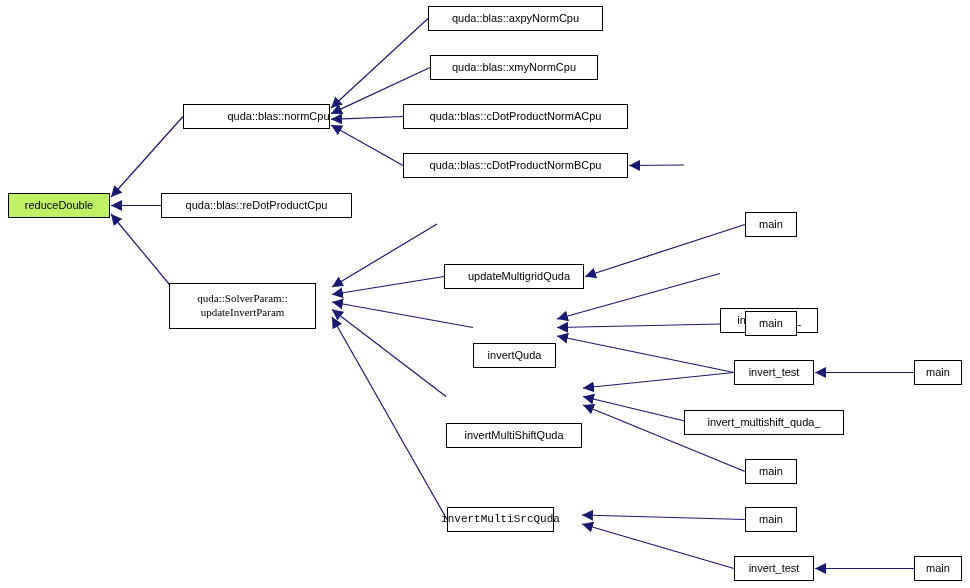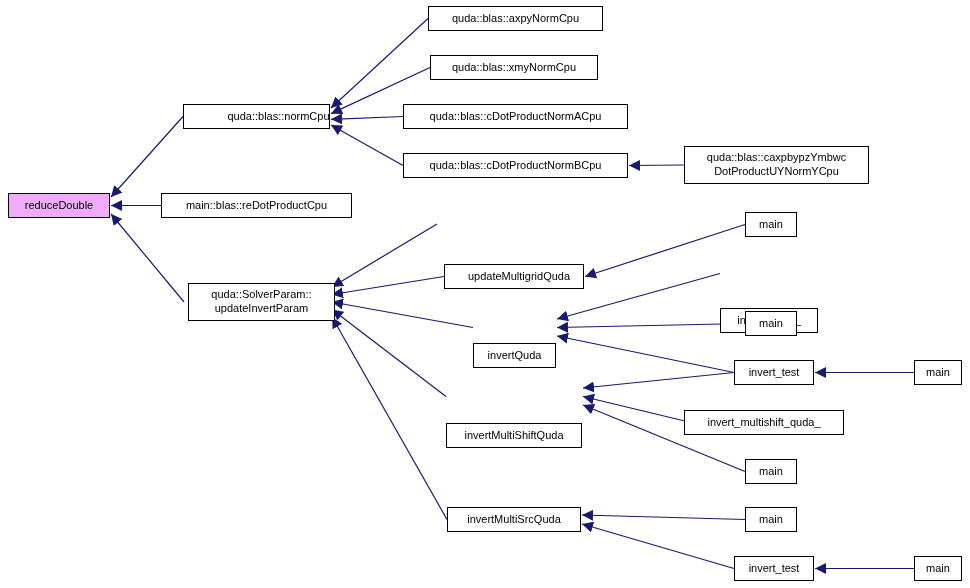--- a/index.html
+++ b/index.html
@@ -26,21 +26,21 @@
     background:#ffffff;
     color:#000000;
     font-size:11px;
     line-height:1.25;
     white-space:pre-line;
     padding:0 3px;
     cursor:pointer;
     z-index:2;
   }
   .node.highlight {
-    background:#f0abfc;
+    background:#bef264;
     cursor:default;
   }
   .edge {
     fill:none;
     stroke-width:1.2;
   }
 </style>
 </head>
 <body>
 
@@ -83,26 +83,24 @@
   <div class="node" style="left:183px; top:104px; width:147px; height:25px;padding-left:47px;">quda::blas::normCpu</div>
 
   <div class="node" style="left:428px; top:6px; width:175px; height:25px;">quda::blas::axpyNormCpu</div>
 
   <div class="node" style="left:430px; top:55px; width:168px; height:25px;">quda::blas::xmyNormCpu</div>
 
   <div class="node" style="left:403px; top:104px; width:225px; height:25px;">quda::blas::cDotProductNormACpu</div>
 
   <div class="node" style="left:403px; top:153px; width:225px; height:25px;">quda::blas::cDotProductNormBCpu</div>
 
-  <div class="node" style="left:684px; top:146px; width:185px; height:38px;">quda::blas::caxpbypzYmbwc
-DotProductUYNormYCpu</div>
 
-  <div class="node" style="left:161px; top:193px; width:191px; height:25px;">main::blas::reDotProductCpu</div>
+  <div class="node" style="left:161px; top:193px; width:191px; height:25px;">quda::blas::reDotProductCpu</div>
 
-  <div class="node" style="left:188px; top:283px; width:147px; height:38px;">quda::SolverParam::
+  <div class="node" style="left:169px; top:283px; width:147px; height:46px;font-family:Liberation Serif, serif;">quda::SolverParam::
 updateInvertParam</div>
 
 
   <div class="node" style="left:444px; top:264px; width:140px; height:25px;padding-left:13px;">updateMultigridQuda</div>
 
   <div class="node" style="left:473px; top:315px; width:83px; height:25px;margin-top:28px;">invertQuda</div>
 
   <div class="node" style="left:720px; top:261px; width:98px; height:25px;margin-top:47px;">invert_quda_</div>
 
   <div class="node" style="left:745px; top:212px; width:52px; height:25px;">main</div>
@@ -112,21 +110,21 @@
   <div class="node" style="left:734px; top:360px; width:80px; height:25px;">invert_test</div>
 
   <div class="node" style="left:914px; top:360px; width:48px; height:25px;">main</div>
 
   <div class="node" style="left:446px; top:384px; width:136px; height:25px;margin-top:39px;">invertMultiShiftQuda</div>
 
   <div class="node" style="left:684px; top:410px; width:160px; height:25px;">invert_multishift_quda_</div>
 
   <div class="node" style="left:745px; top:459px; width:52px; height:25px;">main</div>
 
-  <div class="node" style="left:447px; top:507px; width:134px; height:25px;">invertMultiSrcQuda</div>
+  <div class="node" style="left:447px; top:507px; width:107px; height:25px;font-family:Liberation Mono, monospace;">invertMultiSrcQuda</div>
 
   <div class="node" style="left:745px; top:507px; width:52px; height:25px;">main</div>
 
   <div class="node" style="left:734px; top:556px; width:80px; height:25px;">invert_test</div>
 
   <div class="node" style="left:914px; top:556px; width:48px; height:25px;">main</div>
 
 </div>
 
 </body></html>

